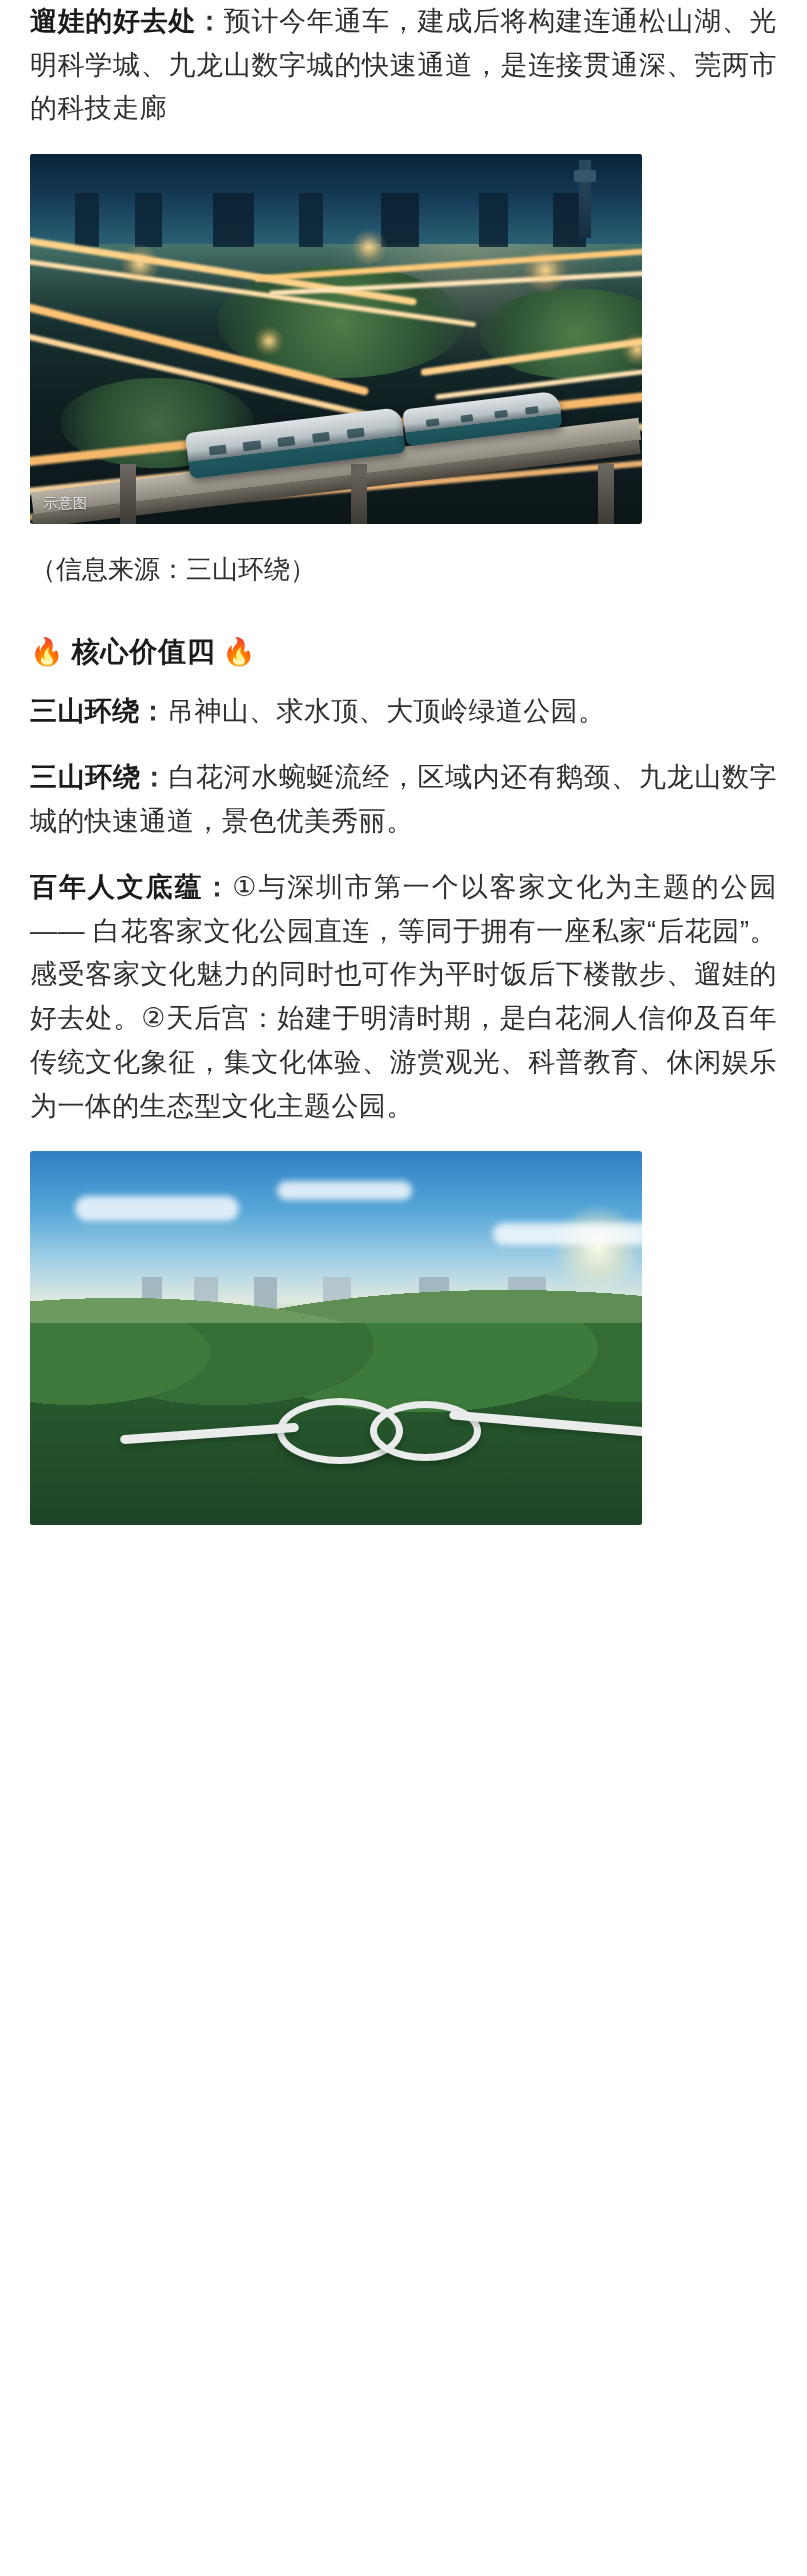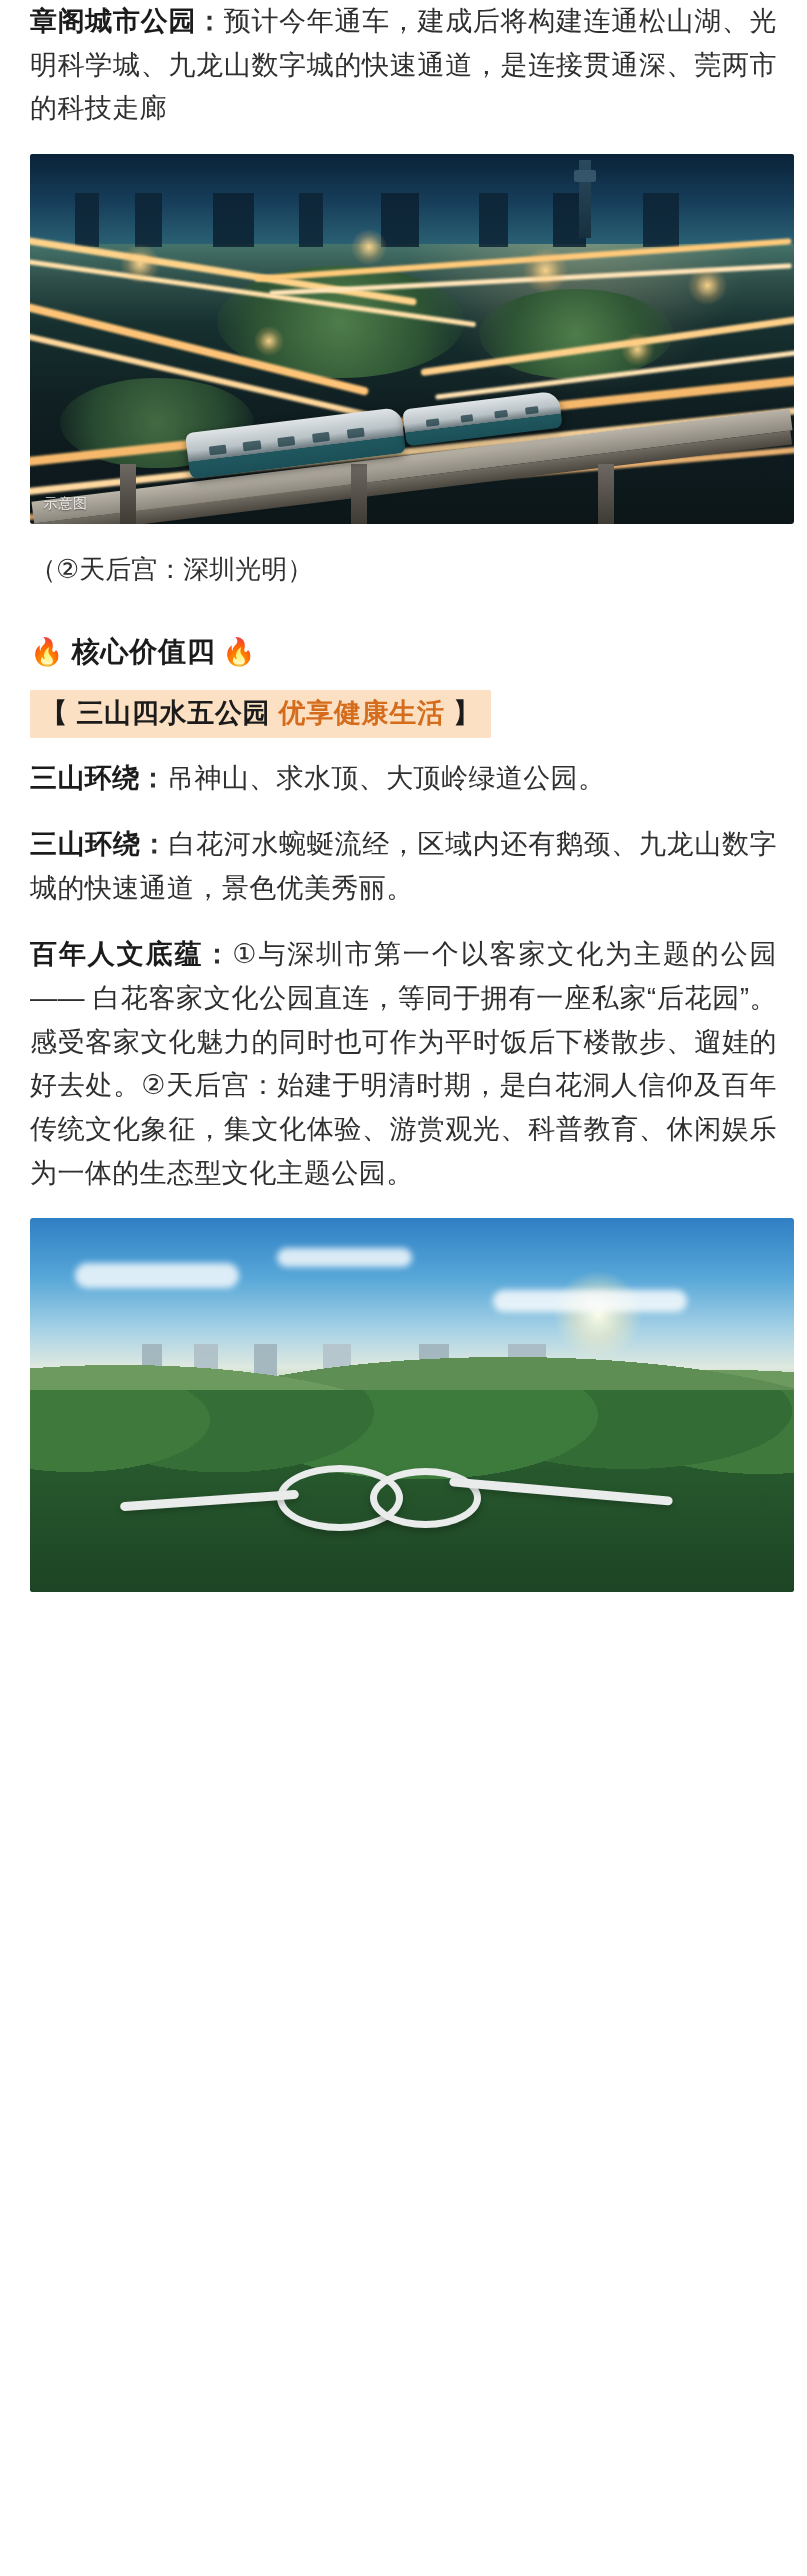--- a/index.html
+++ b/index.html
@@ -35,21 +35,21 @@
     color: #1b1b1b;
   }
   .para .colon {
     font-weight: bold;
   }
   .fig {
     margin: 18px 0 25.4px 0;
     position: relative;
     border-radius: 3px;
     overflow: hidden;
-    width: 764px;
+    width: 612px;
     height: 370px;
   }
   .fig .caption-badge {
     position: absolute;
     left: 13.5px;
     bottom: 10.5px;
     color: rgba(255,255,255,0.85);
     font-size: 14px;
     letter-spacing: 0.7px;
     text-shadow: 0 0.7px 1.5px rgba(0,0,0,0.5);
@@ -218,21 +218,21 @@
     color: #2f2f2f;
     text-align: justify;
   }
 </style>
 </head>
 <body>
 
 <div class="page">
 
   <p class="para">
-    <span class="lead">章阁城市公园</span><span class="colon">：</span><span>预计今年通车，建成后将构建连通松山湖、光明科学城、九龙山数字城的快速通道，是连接贯通深、莞两市的科技走廊</span>
+    <span class="lead">遛娃的好去处</span><span class="colon">：</span><span>预计今年通车，建成后将构建连通松山湖、光明科学城、九龙山数字城的快速通道，是连接贯通深、莞两市的科技走廊</span>
   </p>
 
 
   <div class="fig img-rail">
     <div class="sky"></div>
     <div class="skyline"></div>
     <div class="tower"></div>
 
     <div class="greenfield" style="left:187px;top:112px;width:247px;height:112px;"></div>
     <div class="greenfield" style="left:449px;top:135px;width:194px;height:90px;"></div>
@@ -273,34 +273,28 @@
     <div class="train" style="left:374px;bottom:87px;width:157px;height:37px;">
       <div class="win" style="left:14%;"></div>
       <div class="win" style="left:36%;"></div>
       <div class="win" style="left:58%;"></div>
       <div class="win" style="left:78%;"></div>
     </div>
 
     <div class="caption-badge">示意图</div>
   </div>
 
-  <p class="source-line">（②天后宫：深圳光明）</p>
+  <p class="source-line">（信息来源：三山环绕）</p>
 
   <div class="section-title">
     <span class="fire">🔥</span>
     <span>核心价值四</span>
     <span class="fire">🔥</span>
   </div>
 
-  <div class="highlight-bar">
-    <span>【</span>
-    <span>三山四水五公园</span>
-    <span class="accent">优享健康生活</span>
-    <span>】</span>
-  </div>
 
 
   <p class="para">
     <span class="lead">三山环绕</span><span class="colon">：</span><span>吊神山、求水顶、大顶岭绿道公园。</span>
   </p>
 
   <p class="para">
     <span class="lead">三山环绕</span><span class="colon">：</span><span>白花河水蜿蜒流经，区域内还有鹅颈、九龙山数字城的快速通道，景色优美秀丽。</span>
   </p>
 

